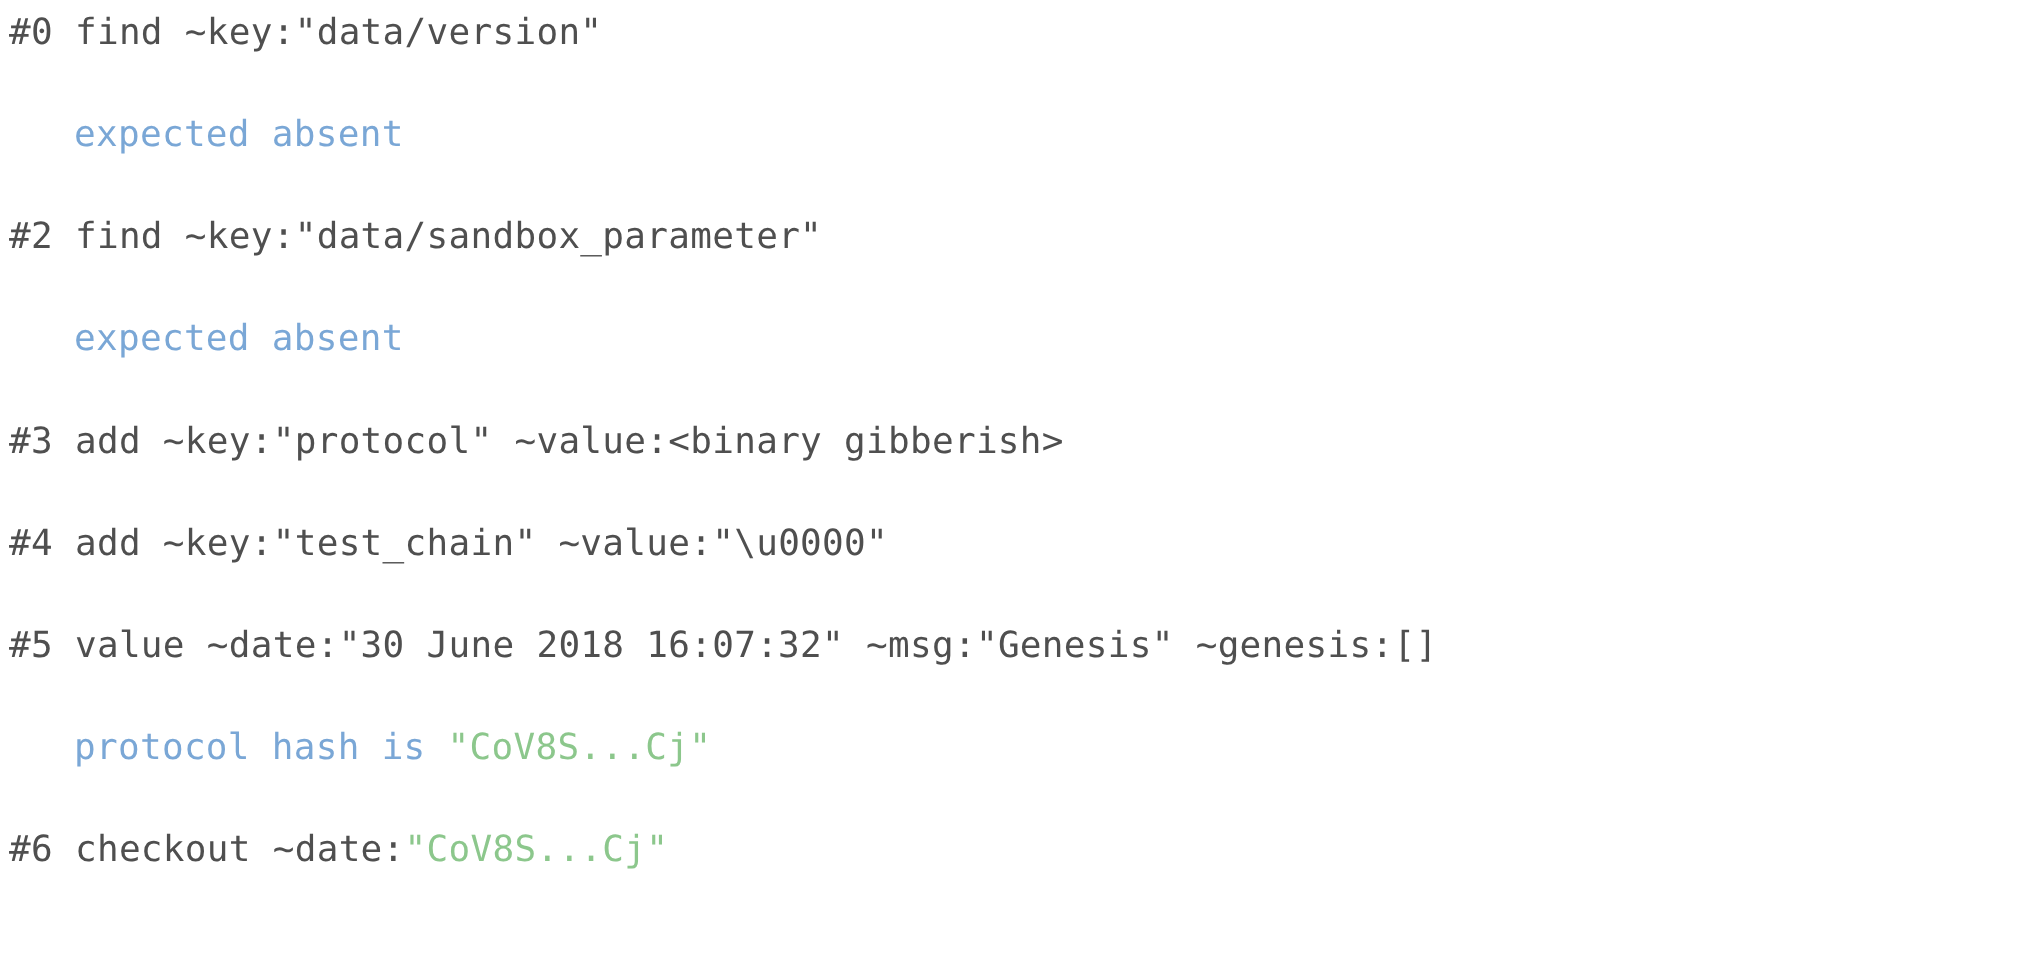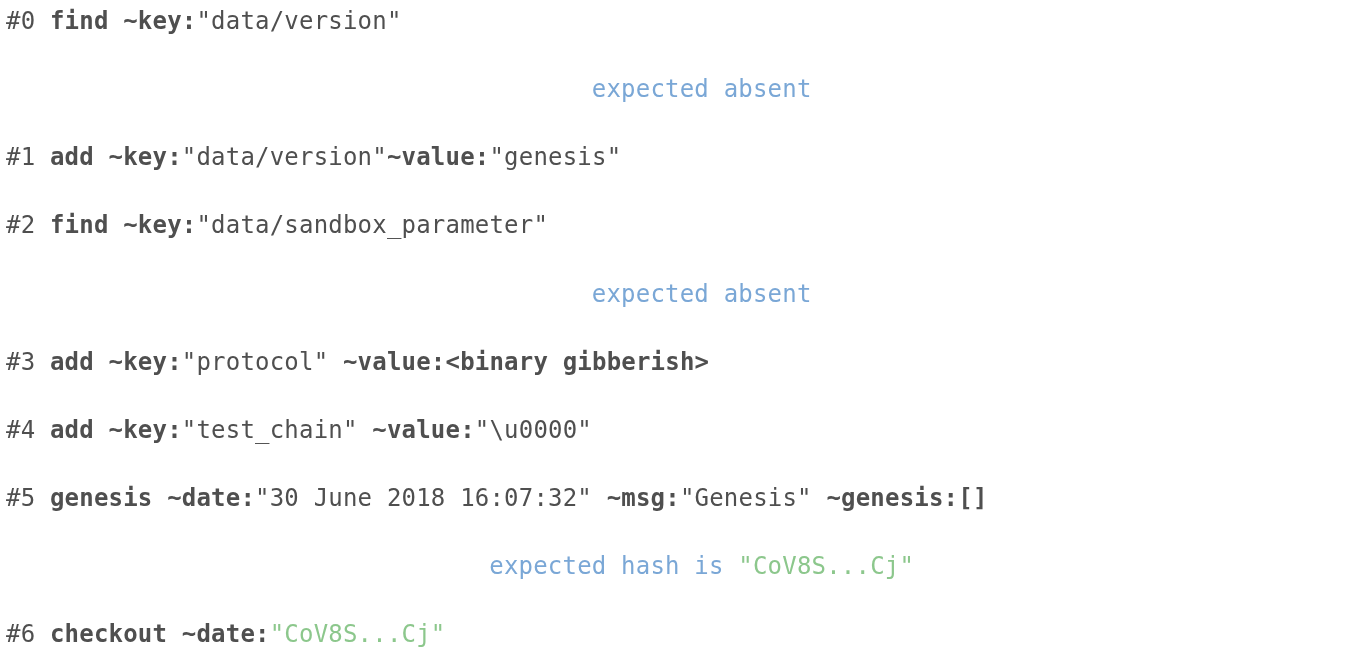--- a/index.html
+++ b/index.html
@@ -14,39 +14,38 @@
     margin: 0;
     padding: 4px 6px;
     font-family: Consolas, "Lucida Console", Menlo, monospace;
     font-size: 24px;
     line-height: 1.42;
     color: #4f4f4f;
     white-space: pre;
     letter-spacing: 0.2px;
   }
   .line { display: block; }
-  .indent { padding-left: 3.0ch; text-align: center; }  
+  .indent { padding-left: 3.0ch; }  
   .num   { color: #4f4f4f; } 
-  .text  { color: #4f4f4f; font-weight: bold; }
+  .text  { color: #4f4f4f; }
   .str   { color: #4f4f4f; } 
   .blue  { color: #7aa7d6; } 
   .green { color: #8cc78c; } 
 </style>
 </head>
 <body>
 
 <pre class="code"><span class="line"><span class="num">#0</span> <span class="text">find ~key:</span><span class="str">"data/version"</span></span>
 <span class="line indent"><span class="blue">expected absent</span></span>
-<span class="line"><span class="num">#1</span> <span class="text">add ~key:</span><span class="str">"data/version"</span><span class="text">~value:</span><span class="str">"genesis"</span></span>
 <span class="line"><span class="num">#2</span> <span class="text">find ~key:</span><span class="str">"data/sandbox_parameter"</span></span>
 <span class="line indent"><span class="blue">expected absent</span></span>
 <span class="line"><span class="num">#3</span> <span class="text">add ~key:</span><span class="str">"protocol"</span><span class="text"> ~value:&lt;binary gibberish&gt;</span></span>
 <span class="line"><span class="num">#4</span> <span class="text">add ~key:</span><span class="str">"test_chain"</span><span class="text"> ~value:</span><span class="str">"\u0000"</span></span>
-<span class="line"><span class="num">#5</span> <span class="text">genesis ~date:</span><span class="str">"30 June 2018 16:07:32"</span><span class="text"> ~msg:</span><span class="str">"Genesis"</span><span class="text"> ~genesis:[]</span></span>
-<span class="line indent"><span class="blue">expected hash is </span><span class="green">"CoV8S...Cj"</span></span>
+<span class="line"><span class="num">#5</span> <span class="text">value ~date:</span><span class="str">"30 June 2018 16:07:32"</span><span class="text"> ~msg:</span><span class="str">"Genesis"</span><span class="text"> ~genesis:[]</span></span>
+<span class="line indent"><span class="blue">protocol hash is </span><span class="green">"CoV8S...Cj"</span></span>
 <span class="line"><span class="num">#6</span> <span class="text">checkout ~date:</span><span class="green">"CoV8S...Cj"</span></span>
 
 
 
 
 
 
 
 </pre>
 

